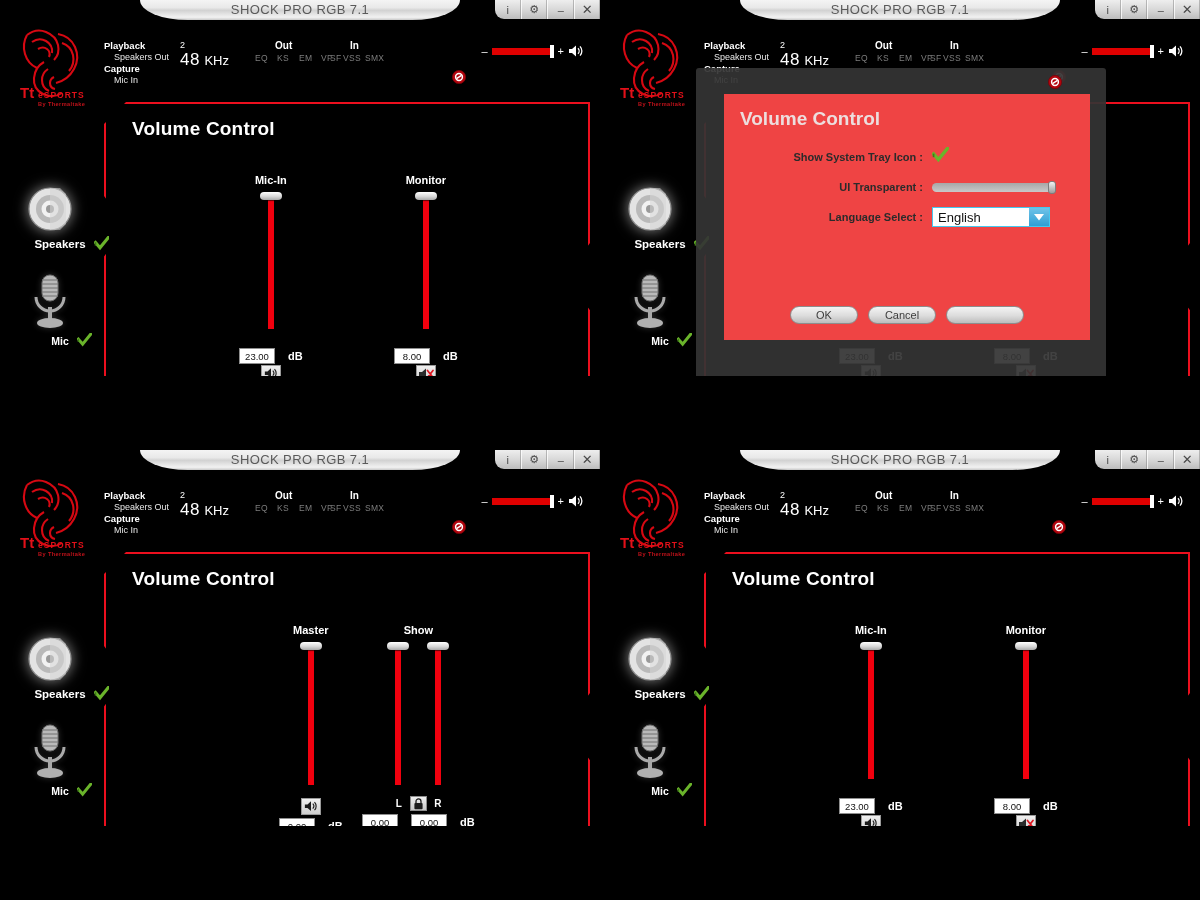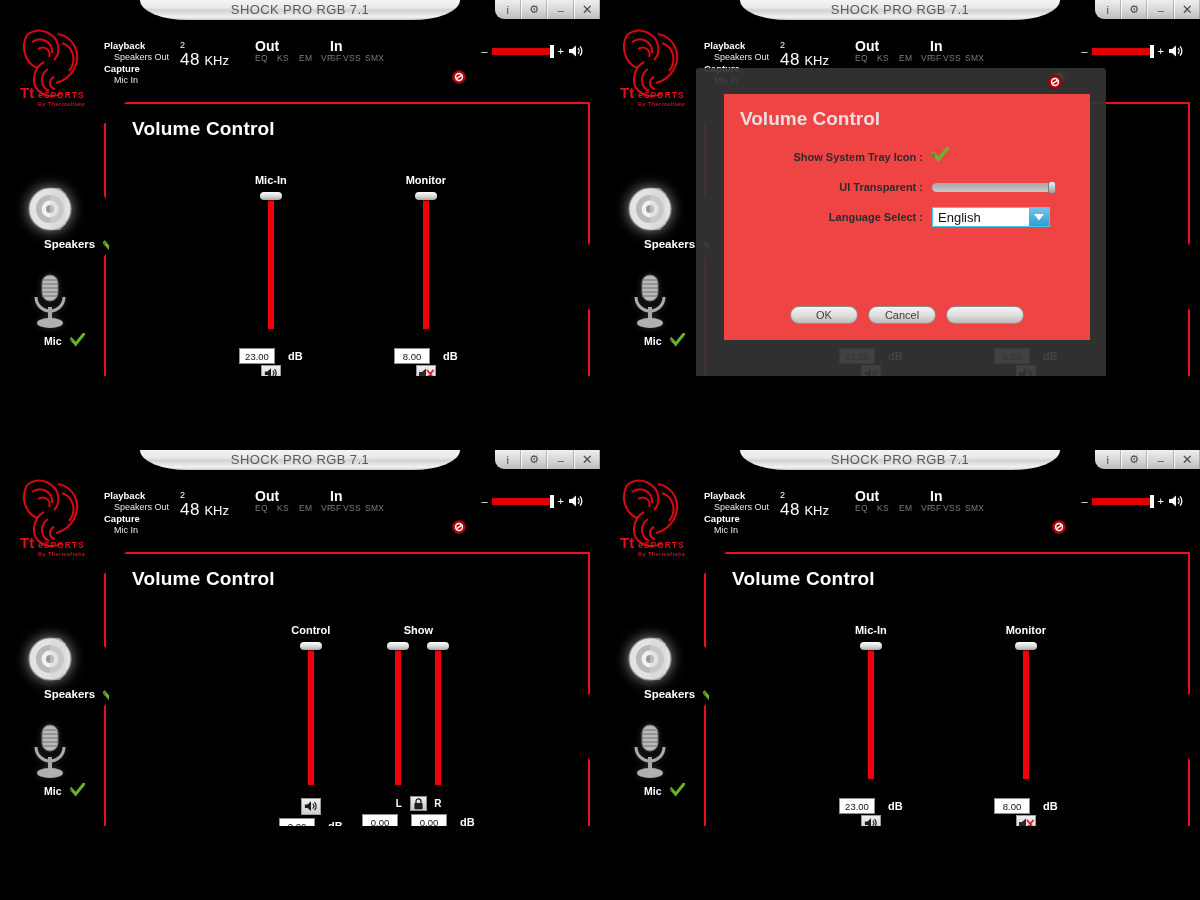--- a/index.html
+++ b/index.html
@@ -76,21 +76,21 @@
   }
   .khz .num2 { font-size: 9px; line-height: 10px; display:block; }
   .khz .big { font-size: 17px; font-weight: 300; letter-spacing: .5px; }
   .khz .unit { font-size: 13px; }
   .fx {
     position: absolute; top: 40px; color: #fff;
     font-size: 9.5px; line-height: 12px;
   }
   .fx.out { left: 255px; }
   .fx.in  { left: 330px; }
-  .fx .hd { font-weight: bold; font-size: 14px; color:#fff; }
+  .fx .hd { font-weight: bold; font-size: 10px; color:#fff;margin-left:20px; }
   .fx .codes { color: #7d7d7d; font-size: 8.5px; letter-spacing:.3px; }
   .fx .codes span { display:inline-block; width: 22px; }
 
   .mastervol {
     position: absolute; right: 16px; top: 44px;
     display: flex; align-items: center; gap: 4px;
   }
   .mastervol .mv-minus, .mastervol .mv-plus { color:#fff; font-size: 11px; line-height: 8px; }
   .mv-track {
     position: relative; width: 62px; height: 7px;
@@ -103,21 +103,21 @@
     position: absolute; left: 455px; top: 71px;
     width: 14px; height: 14px; border-radius: 50%;
     background: radial-gradient(circle at 35% 30%, #e8303a, #9e0008 72%);
     display:flex; align-items:center; justify-content:center;
   }
 
   
   .rail { position: absolute; left: 0; top: 180px; width: 100px; }
   .dev { position: relative; height: 95px; text-align:center; }
   .dev .ico { filter: drop-shadow(0 0 7px rgba(255,255,255,.55)); }
-  .dev .dv-row { display:flex; align-items:center; gap: 8px; margin-top: -2px; padding-left: 44px; }
+  .dev .dv-row { display:flex; align-items:center; justify-content:center; gap: 8px; margin-top: -2px; padding-left: 44px; }
   .dev .dv-label { color:#fff; font-size: 11.5px; font-weight: bold; }
   .chk { width: 16px; height: 15px; }
   .dev.dim .ico { filter: drop-shadow(0 0 3px rgba(255,255,255,.25)); opacity:.78; }
   .dev.dim .dv-label { font-size: 10.5px; }
 
   
   .stage {
     position: absolute; left: 104px; top: 102px;
     width: 486px; height: 336px;
   }
@@ -744,21 +744,21 @@
   </svg></span>
       </div>
     </div>
   </div>
     <div class="stage">
       <div class="frame"></div>
       <div class="inner"></div>
       <div class="stage-title">Volume Control</div>
       <div class="faders">
           <div class="fader-group" style="left:175px;top:0;">
-      <div class="fg-label">Control</div>
+      <div class="fg-label">Master</div>
       <div class="ch-row">
    <div class="channel">
      <div class="fader-track">
        <div class="fader-bar" style="top:7px;height:136px;"></div>
        <div class="fader-knob" style="top:0px;"></div>
      </div>
      <div class="mute-btn">
                   <svg width="14" height="12.32" viewBox="0 0 16 14">
     <path d="M1 5h3l4-3.5v11L4 9H1z" fill="#1b1b1b"></path>
     <path d="M10 4.2a4 4 0 0 1 0 5.6" stroke="#1b1b1b" stroke-width="1.3" fill="none"></path>

